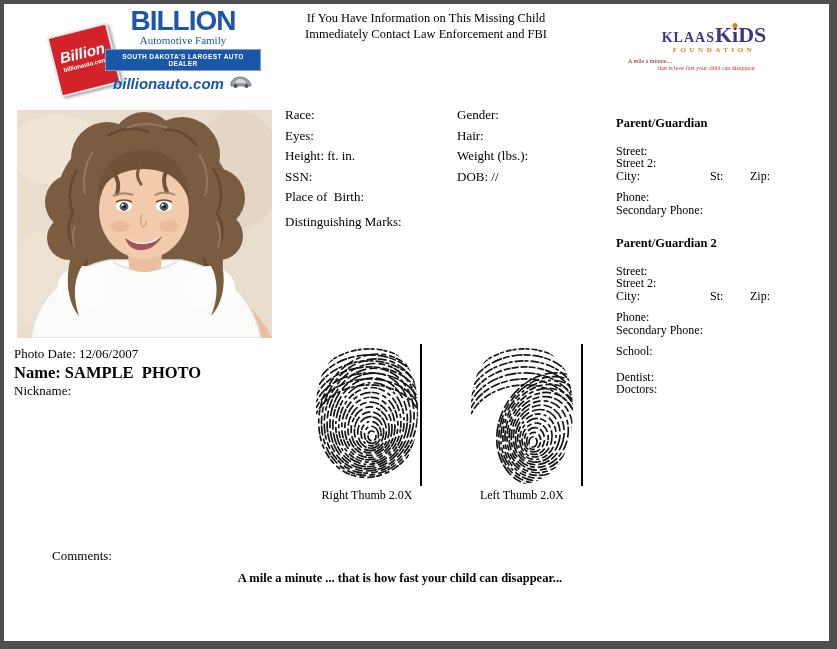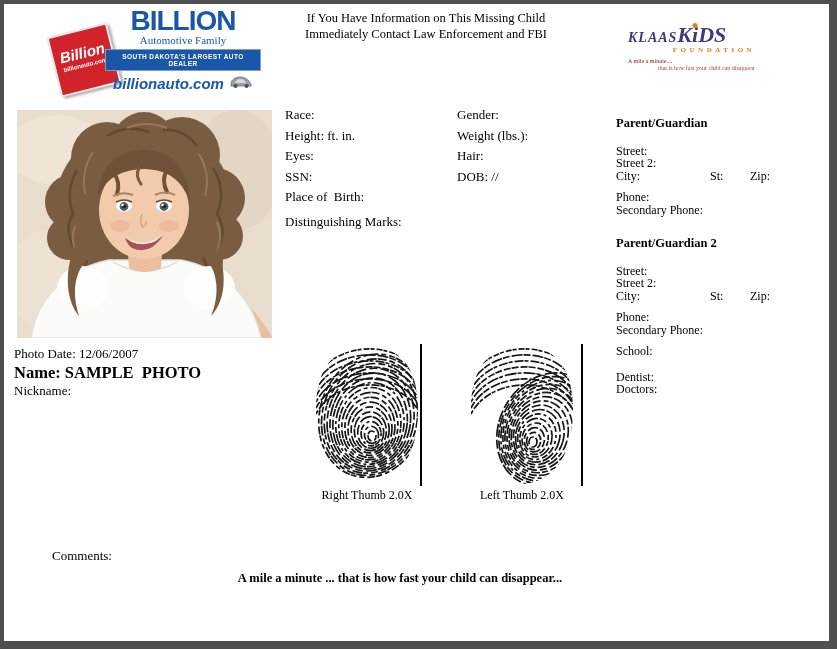--- a/index.html
+++ b/index.html
@@ -33,21 +33,21 @@
   .b-family{color:#1b57a8;font-size:11px;line-height:13px;font-family:"Liberation Serif",serif;}
   .b-banner{background:#1b57a8;color:#fff;font-size:6.5px;font-weight:bold;letter-spacing:.4px;padding:3px 1px;margin-top:2px;text-transform:uppercase;border:1px solid #7f9fc6;}
   .b-site-row{display:flex;align-items:center;justify-content:center;gap:5px;margin-top:3px;}
   .b-site{color:#1b57a8;font-weight:bold;font-size:15px;font-style:italic;}
 
   
   .alert{left:276px;top:6px;width:292px;text-align:center;font-weight:normal;font-size:12.5px;line-height:16px;}
 
   
   .kk{left:624px;top:20px;width:172px;}
-  .kk-main{line-height:22px;white-space:nowrap;font-style:italic;}
+  .kk-main{text-align:center;line-height:22px;white-space:nowrap;}
   .kk-klaas{color:#433584;font-weight:bold;font-size:14px;letter-spacing:1px;}
   .kk-kids{color:#433584;font-weight:bold;font-size:22px;}
   .kk-i{position:relative;}
   .kk-i::after{content:"";position:absolute;left:50%;transform:translateX(-50%);top:1px;width:5px;height:5px;border-radius:50%;background:#e87a1e;}
   .kk-foundation{color:#e87a1e;font-size:7px;font-weight:bold;letter-spacing:3.5px;text-align:center;margin-top:-3px;}
   .kk-tag{font-size:6px;line-height:7px;color:#7c1f1f;margin-top:4px;}
   .kk-tag2{color:#c03a2b;margin-left:30px;}
 
   
   .photo{left:13px;top:106px;width:255px;height:228px;}
@@ -211,26 +211,26 @@
     <path d="M58,136 C46,164 50,192 62,206 C54,182 58,160 72,148 Z" fill="#7a5c41"></path>
     <path d="M198,134 C212,162 208,192 194,206 C204,182 200,158 186,146 Z" fill="#7a5c41"></path>
   </svg>
 
   <div class="abs fields">
     <div class="frow">
         <span class="pre">Race:</span>
         <span class="pre">Gender:</span>
       </div>
     <div class="frow">
+        <span class="pre">Eyes:</span>
+        <span class="pre">Hair:</span>
+      </div>
+    <div class="frow">
         <span class="pre">Height: ft. in.</span>
         <span class="pre">Weight (lbs.):</span>
-      </div>
-    <div class="frow">
-        <span class="pre">Eyes:</span>
-        <span class="pre">Hair:</span>
       </div>
     <div class="frow">
         <span class="pre">SSN:</span>
         <span class="pre">DOB: //</span>
       </div>
     <div class="frow">
         <span class="pre">Place of  Birth:</span>
         <span class="pre"></span>
       </div>
   </div>

